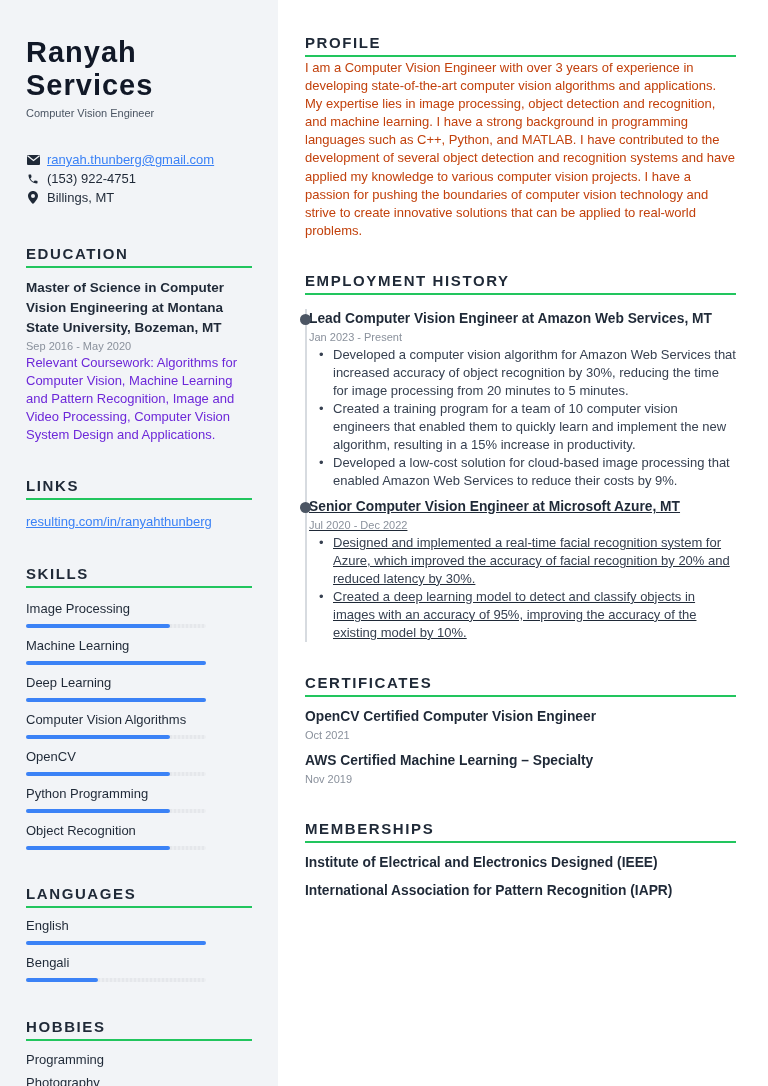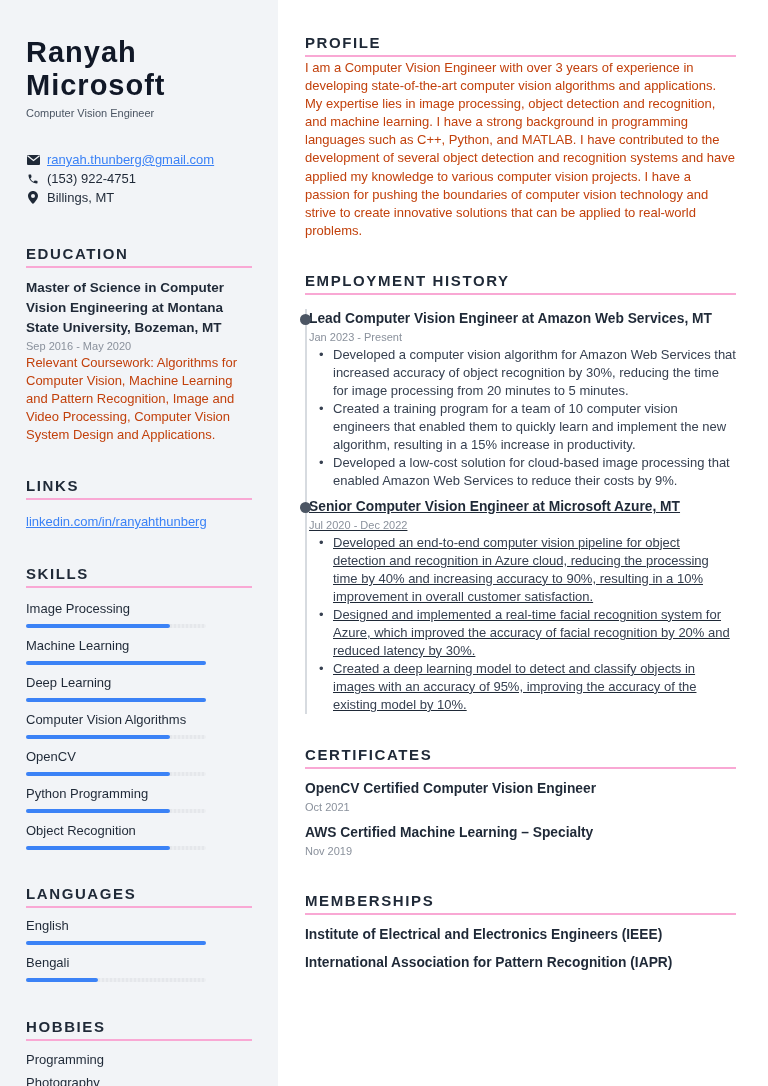--- a/index.html
+++ b/index.html
@@ -10,26 +10,26 @@
   .main { position: absolute; left: 305px; top: 0; width: 431px; padding-top: 34px; }
 
   .name { font-size: 29px; font-weight: bold; line-height: 33px; color: #111827; letter-spacing: 1px; }
   .title { font-size: 11px; color: #4b5563; line-height: 22px; margin-top: 0px; }
 
   .contacts { margin-top: 26px; }
   .contact { display: flex; align-items: center; height: 19px; font-size: 13px; color: #1f2937; }
   .contact .ic { width: 14px; height: 14px; margin-right: 7px; display: inline-flex; align-items: center; justify-content: center; }
   .contact a { color: #3b82f6; text-decoration: underline; }
 
-  .sec-h { font-size: 15px; font-weight: bold; letter-spacing: 1.6px; color: #1f2937; padding-bottom: 4px; border-bottom: 2px solid #f9a8d4; text-transform: uppercase; }
+  .sec-h { font-size: 15px; font-weight: bold; letter-spacing: 1.6px; color: #1f2937; padding-bottom: 4px; border-bottom: 2px solid #22c55e; text-transform: uppercase; }
   .side-sec { margin-top: 0; }
 
   .edu-title { font-size: 13.5px; font-weight: bold; line-height: 20px; color: #1f2937; margin-top: 10px; }
   .date { font-size: 11px; color: #8a919c; line-height: 16px; }
-  .body-txt { font-size: 13px; line-height: 18px; color: #c2410c; }
+  .body-txt { font-size: 13px; line-height: 18px; color: #6d28d9; }
 
   .link { font-size: 13px; color: #3b82f6; text-decoration: underline; display: block; margin-top: 14px; }
 
   .skill { margin-top: 9px; }
   .skill-label { font-size: 13px; color: #1f2937; line-height: 17px; }
   .bar { position: relative; width: 180px; height: 4px; margin-top: 7px; background: repeating-linear-gradient(90deg, #e5e7eb 0 2px, #eceef1 2px 4px); border-radius: 2px; }
   .bar .fill { position: absolute; left: 0; top: 0; height: 4px; background: #3b82f6; border-radius: 2px; }
 
   .hobby { font-size: 13px; color: #1f2937; line-height: 23px; }
 
@@ -46,21 +46,21 @@
 
   .cert-title { font-size: 13.8px; font-weight: bold; color: #1f2937; line-height: 20px; }
   .member { font-size: 13.8px; font-weight: bold; color: #1f2937; line-height: 20px; }
 </style>
 </head>
 <body>
 
 <aside class="sidebar">
   <div class="name">
     <div>Ranyah</div>
-    <div>Microsoft</div>
+    <div>Services</div>
   </div>
   <div class="title">Computer Vision Engineer</div>
 
   <div class="contacts">
     <div class="contact">
       <span class="ic">
         <svg width="13" height="10" viewBox="0 0 13 10">
             <rect x="0" y="0" width="13" height="10" rx="1" fill="#1f2937"></rect>
             <path d="M0.5 0.8 L6.5 5.5 L12.5 0.8" stroke="#f2f4f7" stroke-width="1.3" fill="none"></path>
           </svg>
@@ -87,21 +87,21 @@
 
   <section class="side-sec" style="margin-top:38px;">
     <h2 class="sec-h">EDUCATION</h2>
     <div class="edu-title">Master of Science in Computer Vision Engineering at Montana State University, Bozeman, MT</div>
     <div class="date">Sep 2016 - May 2020</div>
     <div class="body-txt">Relevant Coursework: Algorithms for Computer Vision, Machine Learning and Pattern Recognition, Image and Video Processing, Computer Vision System Design and Applications.</div>
   </section>
 
   <section class="side-sec" style="margin-top:33px;">
     <h2 class="sec-h">LINKS</h2>
-    <a class="link">linkedin.com/in/ranyahthunberg</a>
+    <a class="link">resulting.com/in/ranyahthunberg</a>
   </section>
 
   <section class="side-sec" style="margin-top:36px;">
     <h2 class="sec-h">SKILLS</h2>
     <div style="margin-top:12px;">
       <div class="skill">
         <div class="skill-label">Image Processing</div>
         <div class="bar">
             <div class="fill" style="width: 80%;"></div>
           </div>
@@ -192,21 +192,20 @@
           <li>Created a training program for a team of 10 computer vision engineers that enabled them to quickly learn and implement the new algorithm, resulting in a 15% increase in productivity.</li>
           <li>Developed a low-cost solution for cloud-based image processing that enabled Amazon Web Services to reduce their costs by 9%.</li>
         </ul>
       </div>
 
       <div class="job" style="margin-top:7px;text-decoration:underline;">
         <span class="dot"></span>
         <div class="job-title">Senior Computer Vision Engineer at Microsoft Azure, MT</div>
         <div class="date">Jul 2020 - Dec 2022</div>
         <ul>
-          <li>Developed an end-to-end computer vision pipeline for object detection and recognition in Azure cloud, reducing the processing time by 40% and increasing accuracy to 90%, resulting in a 10% improvement in overall customer satisfaction.</li>
           <li>Designed and implemented a real-time facial recognition system for Azure, which improved the accuracy of facial recognition by 20% and reduced latency by 30%.</li>
           <li>Created a deep learning model to detect and classify objects in images with an accuracy of 95%, improving the accuracy of the existing model by 10%.</li>
         </ul>
       </div>
     </div>
   </section>
 
   <section style="margin-top:32px;">
     <h2 class="sec-h">CERTIFICATES</h2>
     <div style="margin-top:10px;">
@@ -215,17 +214,17 @@
     </div>
     <div style="margin-top:8px;">
       <div class="cert-title">AWS Certified Machine Learning – Specialty</div>
       <div class="date">Nov 2019</div>
     </div>
   </section>
 
   <section style="margin-top:33px;">
     <h2 class="sec-h">MEMBERSHIPS</h2>
     <div style="margin-top:10px;">
-      <div class="member">Institute of Electrical and Electronics Engineers (IEEE)</div>
+      <div class="member">Institute of Electrical and Electronics Designed (IEEE)</div>
       <div class="member" style="margin-top:8px;">International Association for Pattern Recognition (IAPR)</div>
     </div>
   </section>
 </main>
 
 </body></html>

